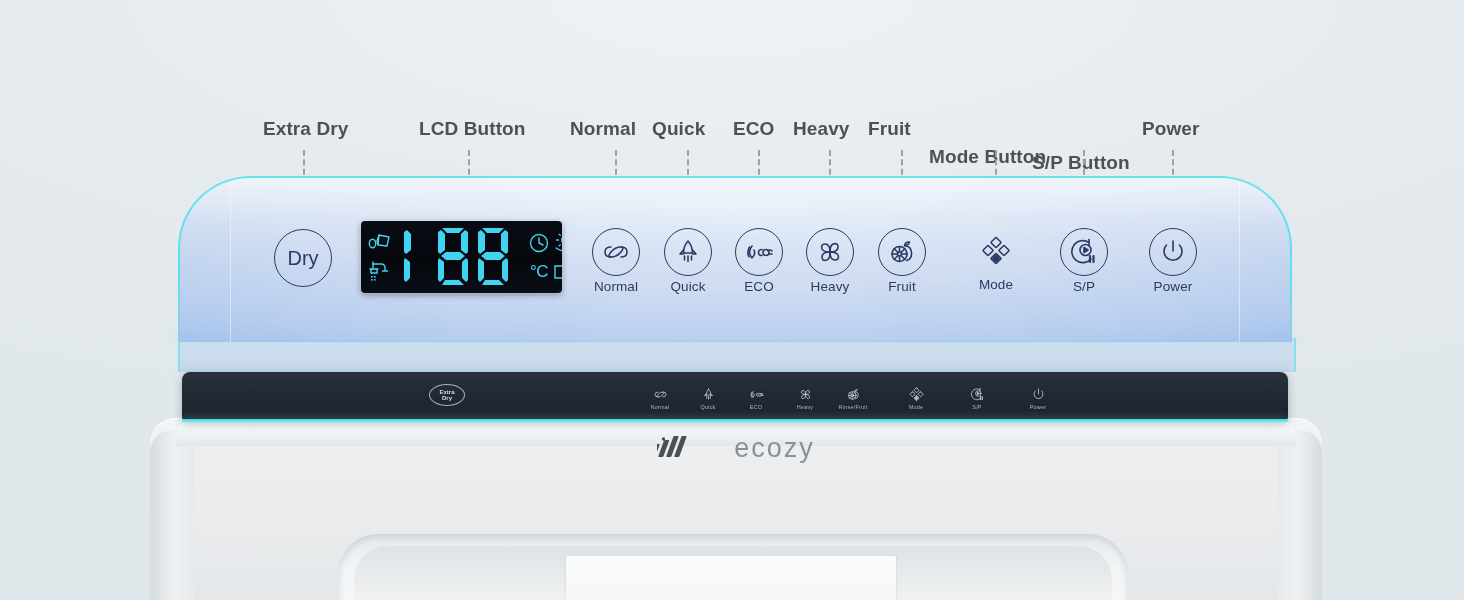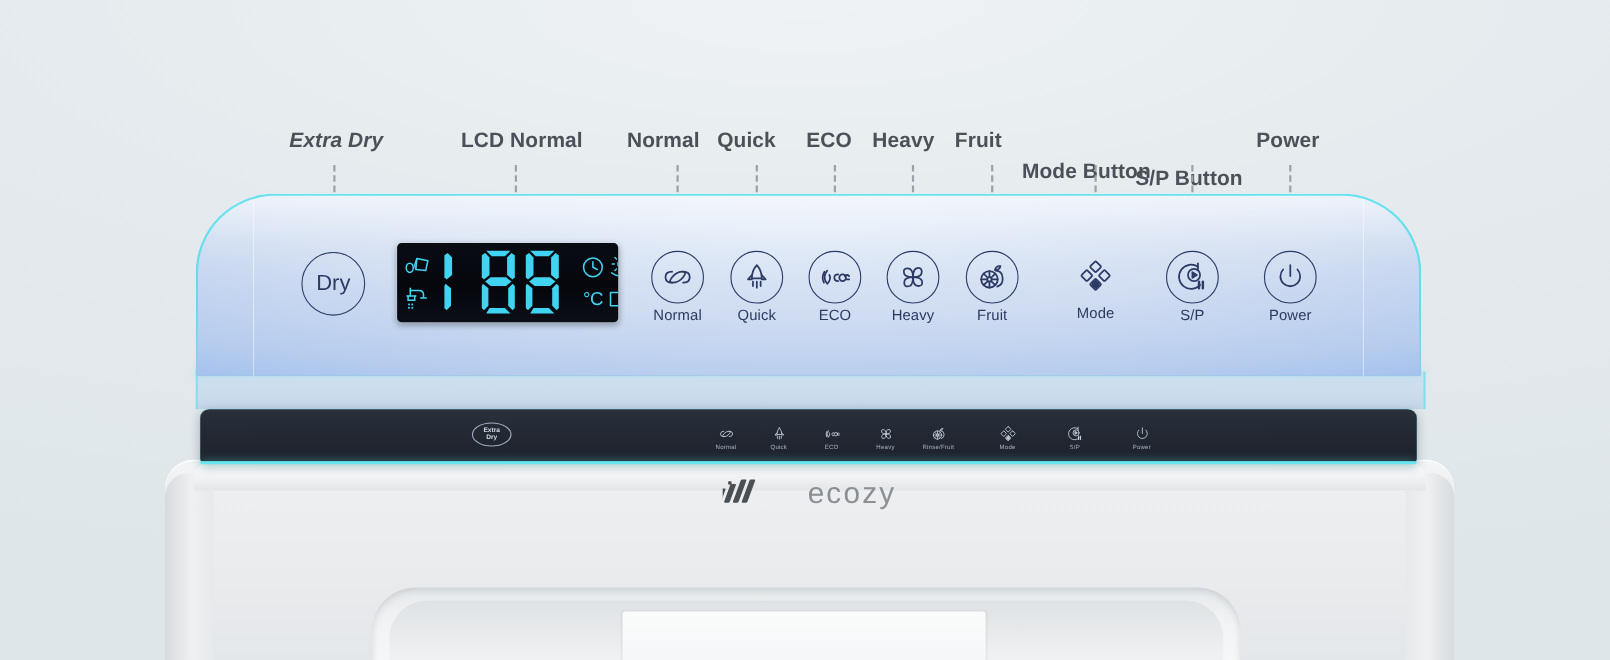--- a/index.html
+++ b/index.html
@@ -171,23 +171,23 @@
     border-radius:2px;
     box-shadow:-1px 0 2px rgba(0,0,0,.06), 1px 0 2px rgba(0,0,0,.06);
   }
 </style>
 </head>
 <body>
 
 <div id="stage">
 
   <div id="callouts">
-      <div class="label" style="left: 263px; top: 118px; font-style: italic;">Extra Dry</div>
+      <div class="label" style="left: 263px; top: 118px;">Extra Dry</div>
       <div class="leader" style="left: 303px; top: 150px; height: 62px;"></div>
-      <div class="label" style="left: 419px; top: 118px;">LCD Normal</div>
+      <div class="label" style="left: 419px; top: 118px;">LCD Button</div>
       <div class="leader" style="left: 468px; top: 150px; height: 62px;"></div>
       <div class="label" style="left: 570px; top: 118px;">Normal</div>
       <div class="leader" style="left: 615px; top: 150px; height: 62px;"></div>
       <div class="label" style="left: 652px; top: 118px;">Quick</div>
       <div class="leader" style="left: 687px; top: 150px; height: 62px;"></div>
       <div class="label" style="left: 733px; top: 118px;">ECO</div>
       <div class="leader" style="left: 758px; top: 150px; height: 62px;"></div>
       <div class="label" style="left: 793px; top: 118px;">Heavy</div>
       <div class="leader" style="left: 829px; top: 150px; height: 62px;"></div>
       <div class="label" style="left: 868px; top: 118px;">Fruit</div>

